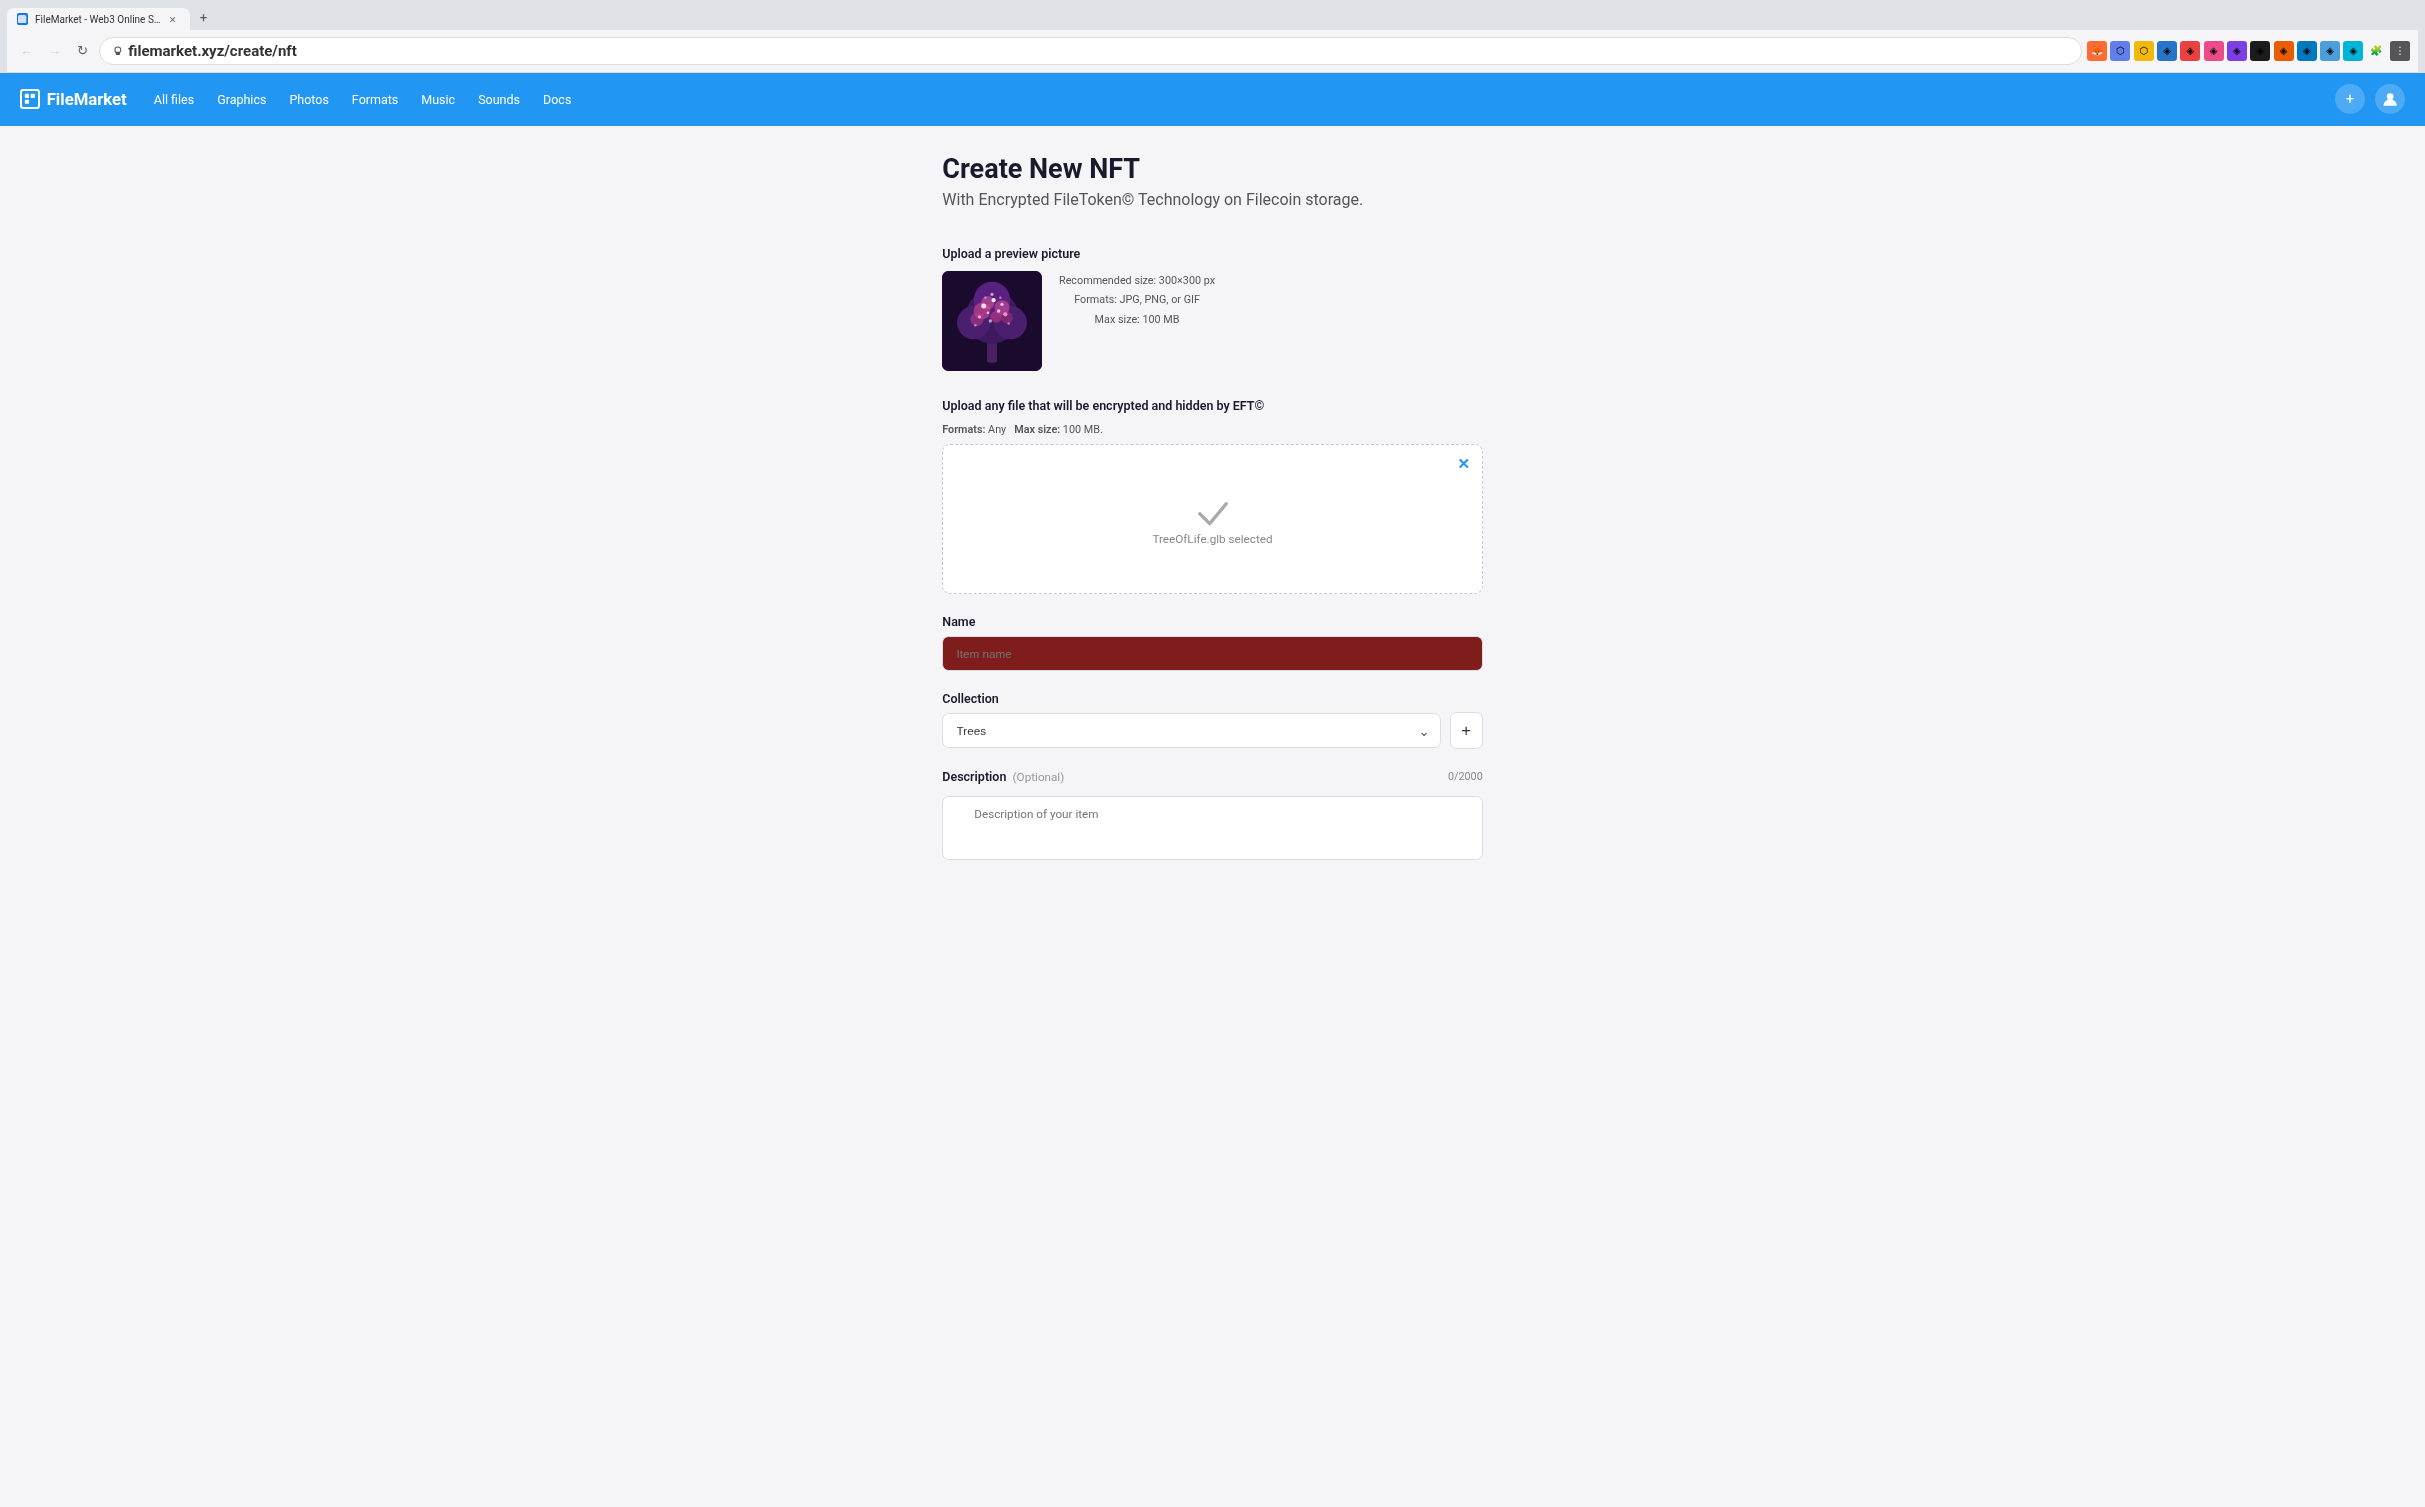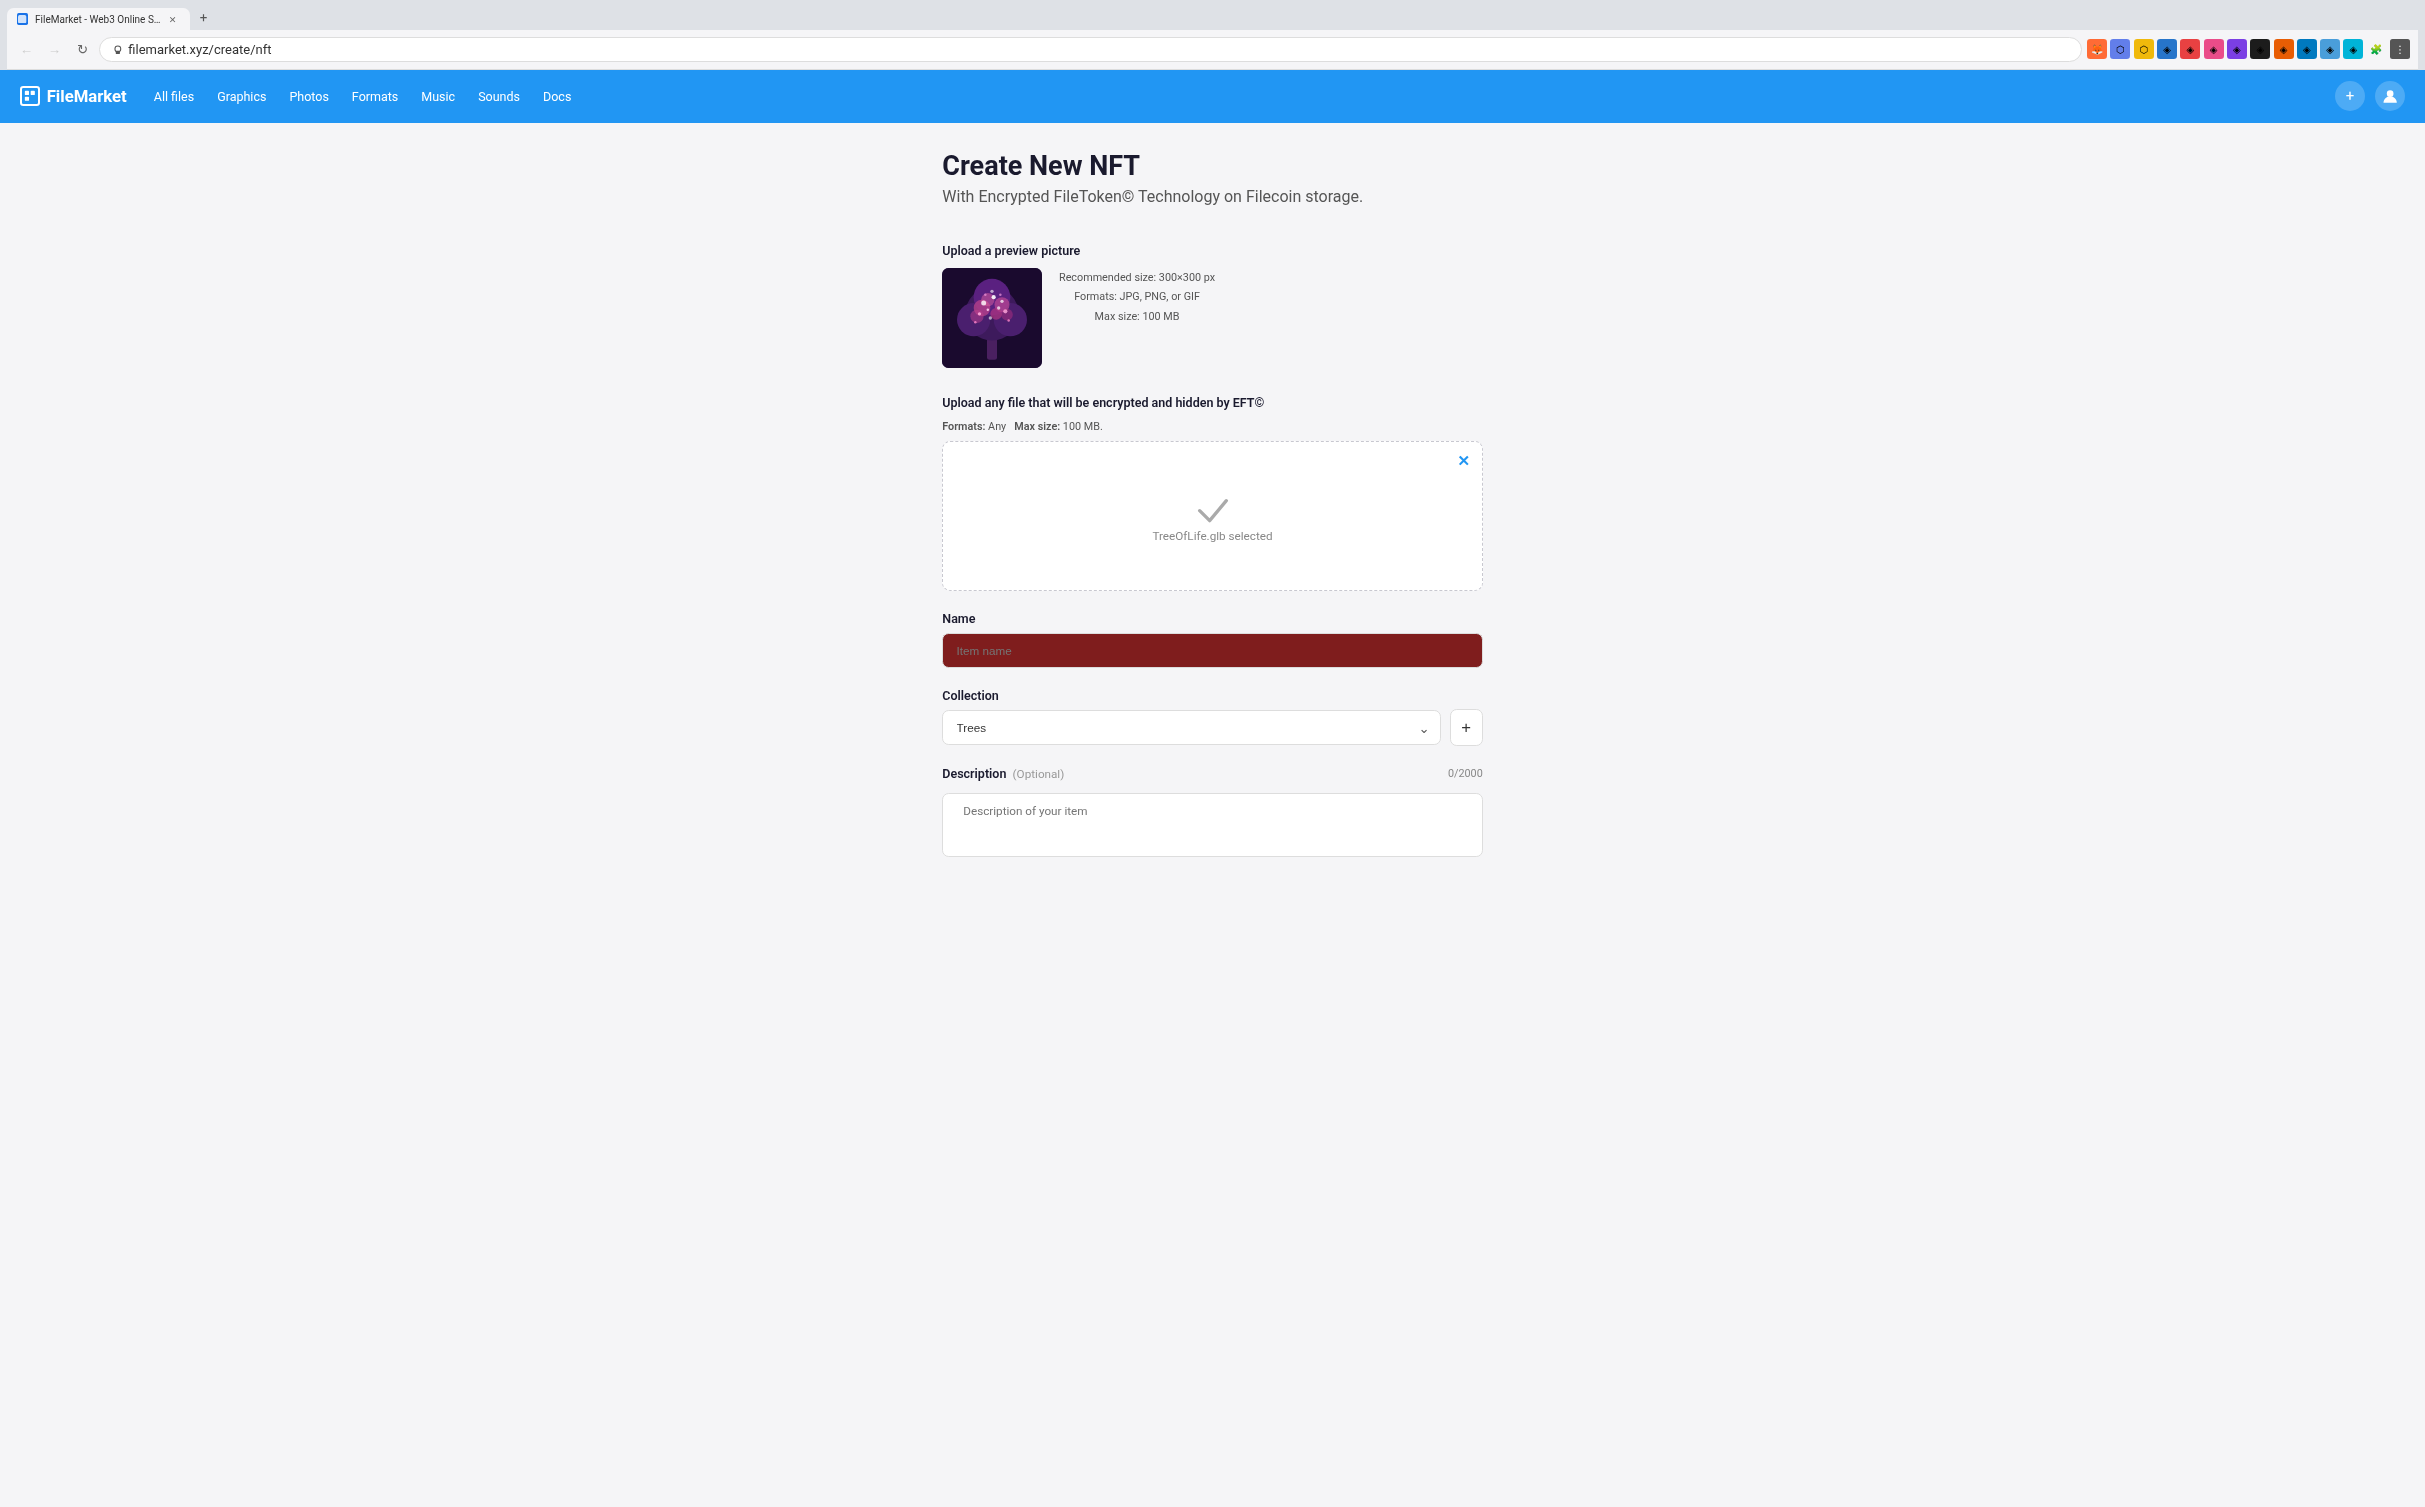--- a/index.html
+++ b/index.html
@@ -10,21 +10,21 @@
     .browser-tabs { display: flex; align-items: flex-end; gap: 1.7px; margin-bottom: 0; }
     .browser-tab { background: #f5f5f7; padding: 5px 13.3px 5px 10px; border-radius: 6.7px 6.7px 0 0; display: flex; align-items: center; gap: 6.7px; font-size: 10px; color: #333; min-width: 150px; max-width: 183px; position: relative; }
     .browser-tab-favicon { width: 11.7px; height: 11.7px; background: #1a73e8; border-radius: 1.7px; display: flex; align-items: center; justify-content: center; }
     .browser-tab-label { flex: 1; overflow: hidden; text-overflow: ellipsis; white-space: nowrap; font-size: 10px; }
     .browser-tab-close { color: #666; font-size: 9.2px; cursor: pointer; }
     .browser-tab-new { background: transparent; padding: 5px 8.3px; border-radius: 50%; font-size: 13.3px; color: #555; cursor: pointer; }
     .browser-toolbar { background: #f5f5f7; padding: 6.7px 8.3px; display: flex; align-items: center; gap: 5px; border-bottom: 0.8px solid #ddd; }
     .browser-btn { background: none; border: none; cursor: pointer; font-size: 13.3px; color: #666; padding: 3.3px; border-radius: 3.3px; display: flex; align-items: center; justify-content: center; width: 23px; height: 23px; }
     .browser-btn.disabled { color: #ccc; cursor: default; }
     .address-bar { flex: 1; background: #fff; border: 0.8px solid #ddd; border-radius: 16.7px; padding: 4.2px 11.7px; font-size: 10.8px; color: #333; display: flex; align-items: center; gap: 5px; }
-    .address-bar-url { flex: 1; font-size: 13px; color: #333; }
+    .address-bar-url { flex: 1; font-size: 15px; color: #333; font-weight: bold; }
     .browser-extensions { display: flex; align-items: center; gap: 3.3px; }
     .ext-icon { width: 20px; height: 20px; border-radius: 3.3px; display: flex; align-items: center; justify-content: center; font-size: 10px; cursor: pointer; }
 
     
     .site-nav { background: #2196f3; display: flex; align-items: center; padding: 0 20px; height: 53px; text-align: right; }
     .logo { display: flex; align-items: center; gap: 6.7px; color: white; font-weight: 700; font-size: 16.7px; margin-right: 27px; }
     .logo-icon { width: 20px; height: 20px; border: 2.1px solid white; border-radius: 3.3px; display: flex; align-items: center; justify-content: center; }
     .nav-links { display: flex; gap: 23px; flex: 1; }
     .nav-link { color: white; text-decoration: none; font-size: 12.5px; font-weight: 400; cursor: pointer; }
     .nav-right { display: flex; gap: 10px; align-items: center; }
@@ -61,21 +61,21 @@
     .collection-select-wrapper { flex: 1; position: relative; }
     .collection-select-wrapper select { width: 100%; border: 1.3px solid #ddd; border-radius: 6.7px; padding: 10px 13.3px; font-size: 11.7px; color: #333; background: white; appearance: none; -webkit-appearance: none; outline: none; cursor: pointer; }
     .collection-chevron { position: absolute; right: 11.7px; top: 50%; transform: translateY(-50%); color: #555; pointer-events: none; }
     .add-btn { width: 33px; height: 37px; border: 1.3px solid #ddd; border-radius: 6.7px; background: white; display: flex; align-items: center; justify-content: center; cursor: pointer; font-size: 16.7px; color: #333; }
 
     
     .description-header { display: flex; justify-content: space-between; align-items: center; margin-bottom: 12px; }
     .description-label { font-size: 12.5px; font-weight: 600; color: #1a1a2e; }
     .description-optional { color: #999; font-weight: 400; font-size: 11.7px; }
     .description-count { font-size: 10.8px; color: #888; }
-    .description-textarea { width: 100%; border: 1.3px solid #ddd; border-radius: 6.7px; padding: 10px 20px; font-size: 11.7px; color: #999; background: white; outline: none; resize: none; min-height: 50px; font-family: inherit; }
+    .description-textarea { width: 100%; border: 1.3px solid #ddd; border-radius: 6.7px; padding: 10px 31px; font-size: 11.7px; color: #999; background: white; outline: none; resize: none; min-height: 50px; font-family: inherit; }
 
     
     .check-svg { width: 40px; height: 40px; }
   </style>
 </head>
 <body>
 
 <div class="browser-chrome">
   <div class="browser-tabs">
     <div class="browser-tab">

